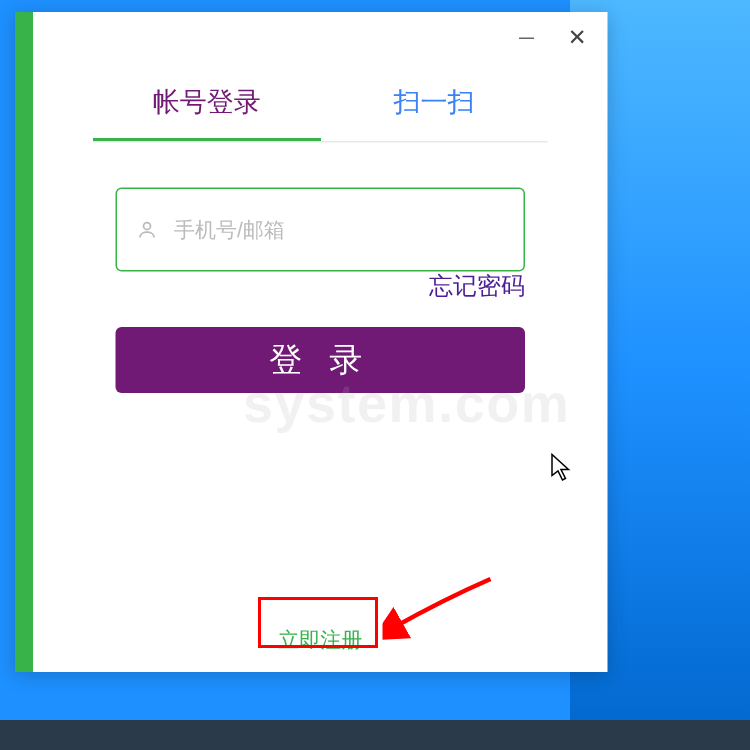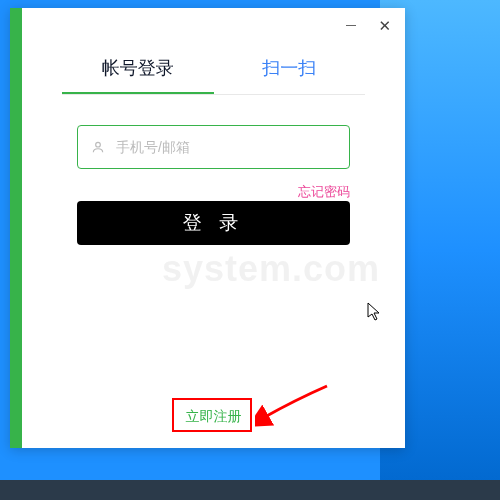--- a/index.html
+++ b/index.html
@@ -64,38 +64,37 @@
     .tab {
       flex: 1;
       text-align: center;
       padding-bottom: 12px;
       font-size: 18px;
       color: #3b82f6;
       cursor: pointer;
       border-bottom: 2px solid transparent;
     }
     .tab.active {
-      color: #0f172a;
+      color: #701a75;
       border-bottom: 2px solid #37b34a;
     }
     .divider {
       margin: 0 40px;
       height: 1px;
       background: #e8e8e8;
     }
     .form {
       padding: 30px 55px 0 55px;
     }
     .field {
       display: flex;
       align-items: center;
-      height: 44px;
+      height: 56px;
       border: 1px solid #ddd;
       border-radius: 4px;
-      margin-bottom: 14px;
       padding: 0 10px;
       background: #fafafa;
     }
     .field.active {
       border-color: #37b34a;
       background: #fff;
     }
     .field-icon {
       width: 20px;
       display: flex;
@@ -107,38 +106,39 @@
       border: none;
       outline: none;
       background: transparent;
       font-size: 14px;
       color: #333;
       margin-left: 8px;
     }
     .field input::placeholder { color: #bbb; }
     .forgot {
       text-align: right;
-      font-size: 13px;
-      color: #ec4899;
-      cursor: pointer;
+      font-size: 16px;
+      color: #4c1d95;
+      cursor: pointer;
+      margin-bottom: 16px;
     }
     .login-btn {
       width: 100%;
       height: 44px;
-      background: #000000;
+      background: #701a75;
       color: #fff;
-      font-size: 19px;
+      font-size: 22px;
       border: none;
       border-radius: 4px;
       cursor: pointer;
       letter-spacing: 6px;
     }
     .register-link {
       position: absolute;
-      bottom: 22px;
+      bottom: 12px;
       left: 0; right: 0;
       text-align: center;
       font-size: 14px;
       color: #37b34a;
       cursor: pointer;
     }
     
     .annotation-box {
       position: absolute;
       left: 172px; top: 398px;

